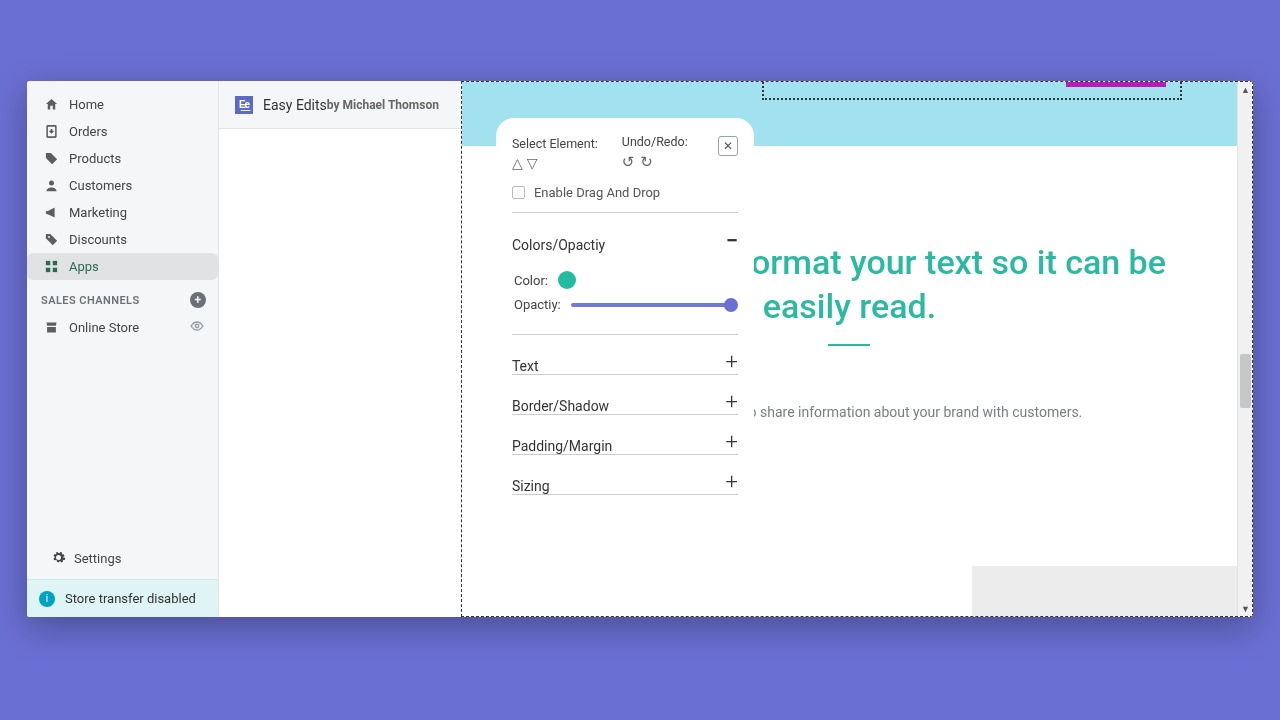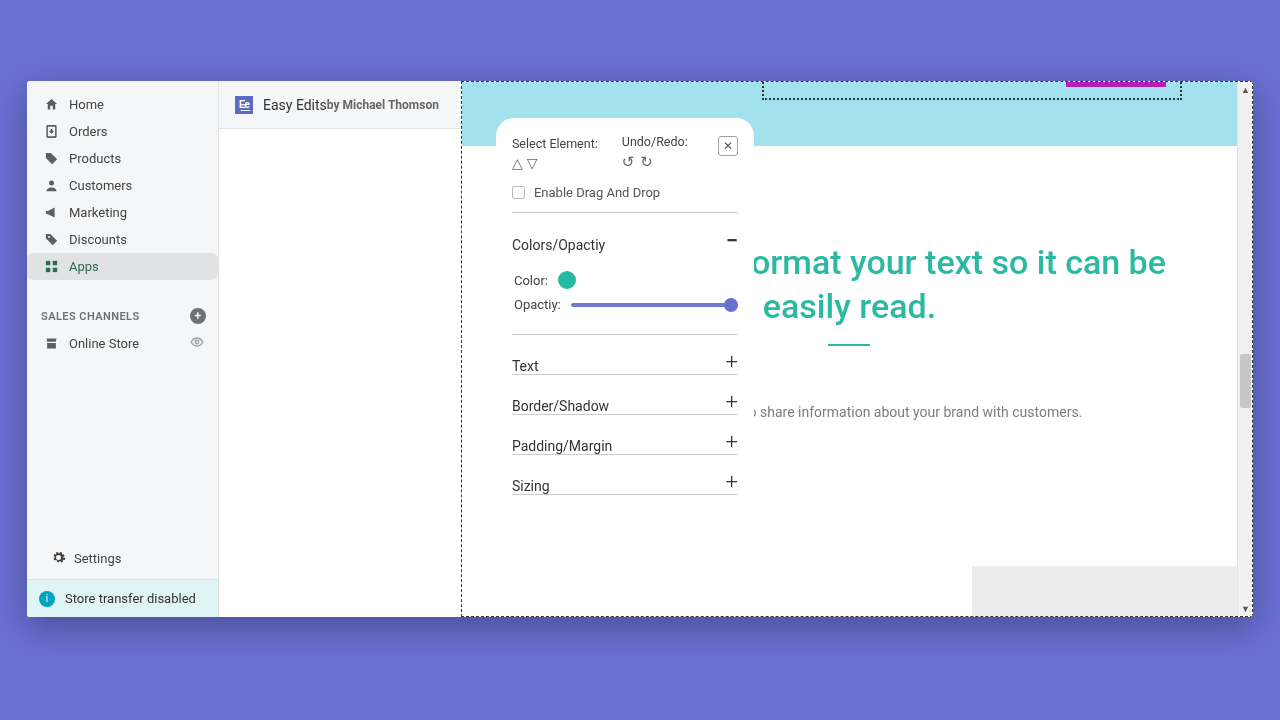--- a/index.html
+++ b/index.html
@@ -57,21 +57,20 @@
 
   .section-header {
     display: flex;
     align-items: center;
     justify-content: space-between;
     padding: 12px 12px 6px 14px;
     font-size: 11px;
     letter-spacing: .04em;
     color: #6d7175;
     font-weight: 600;
-    margin-top: 16px;
   }
   .section-header .plus-circle {
     width: 16px; height:16px; border-radius:50%;
     background:#6d7175; color:#f5f6f7;
     display:flex;align-items:center;justify-content:center;
     font-size:12px; line-height:1;
   }
   .nav-item .eye {
     margin-left:auto; margin-right:14px; color:#9aa0a6; font-size:12px;
   }

